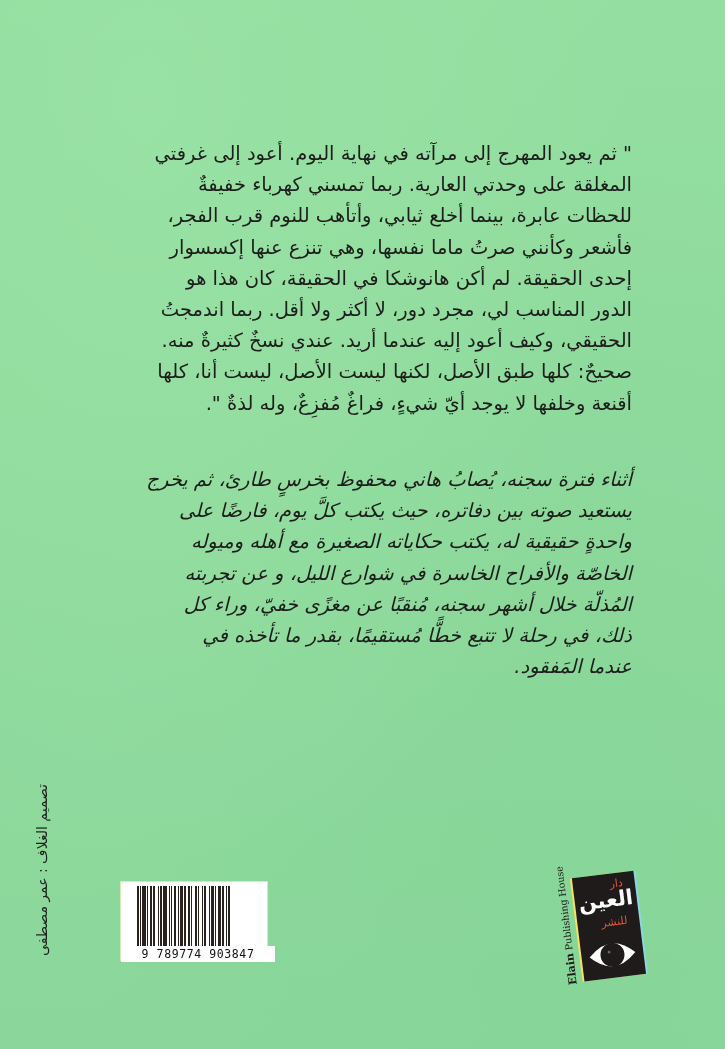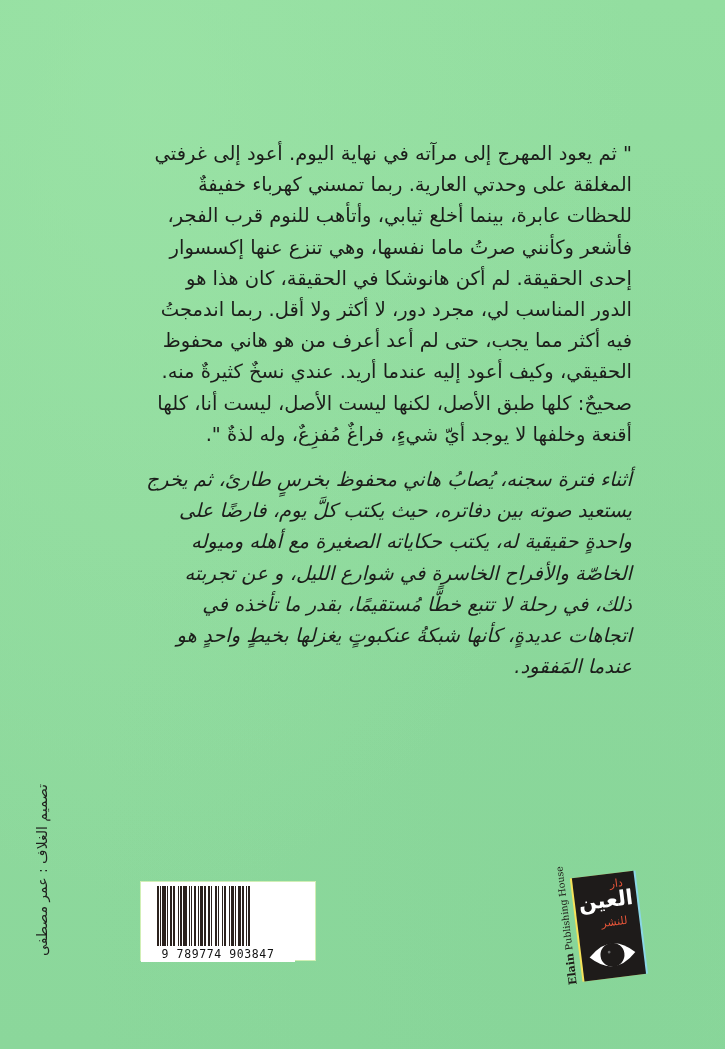--- a/index.html
+++ b/index.html
@@ -56,25 +56,24 @@
       direction: rtl;
       font-size: 14px;
       color: #1e201d;
       white-space: nowrap;
       text-align: center;
     }
     .barcode {
       position: absolute;
       left: 121px;
       top: 882px;
-      width: 174px;
+      width: 146px;
       height: 78px;
       background: #ffffff;
       box-shadow: 0 0 0 1px rgba(255,255,200,0.6);
-      margin-left: 20px;
     }
     .barcode-bars {
       position: absolute;
       left: 16px;
       top: 4px;
       width: 125px;
       height: 62px;
       display: flex;
       align-items: stretch;
     }
@@ -175,33 +174,32 @@
 
 <div class="cover">
 
   <div class="text-block quote">
     <p>" ثم يعود المهرج إلى مرآته في نهاية اليوم. أعود إلى غرفتي</p>
     <p>المغلقة على وحدتي العارية. ربما تمسني كهرباء خفيفةٌ</p>
     <p>للحظات عابرة، بينما أخلع ثيابي، وأتأهب للنوم قرب الفجر،</p>
     <p>فأشعر وكأنني صرتُ ماما نفسها، وهي تنزع عنها إكسسوار</p>
     <p>إحدى الحقيقة. لم أكن هانوشكا في الحقيقة، كان هذا هو</p>
     <p>الدور المناسب لي، مجرد دور، لا أكثر ولا أقل. ربما اندمجتُ</p>
-    <p>فيه أكثر مما يجب، حتى لم أعد أعرف من هو هاني محفوظ</p>
     <p>الحقيقي، وكيف أعود إليه عندما أريد. عندي نسخٌ كثيرةٌ منه.</p>
     <p>صحيحٌ: كلها طبق الأصل، لكنها ليست الأصل، ليست أنا، كلها</p>
     <p>أقنعة وخلفها لا يوجد أيّ شيءٍ، فراغٌ مُفزِعٌ، وله لذةٌ ".</p>
   </div>
 
   <div class="text-block synopsis">
     <p>أثناء فترة سجنه، يُصابُ هاني محفوظ بخرسٍ طارئ، ثم يخرج</p>
     <p>يستعيد صوته بين دفاتره، حيث يكتب كلَّ يوم، فارضًا على</p>
     <p>واحدةٍ حقيقية له، يكتب حكاياته الصغيرة مع أهله وميوله</p>
     <p>الخاصّة والأفراح الخاسرة في شوارع الليل، و عن تجربته</p>
+    <p>المُذلّة خلال أشهر سجنه، مُنقبًا عن مغزًى خفيّ، وراء كل</p>
     <p>ذلك، في رحلة لا تتبع خطًّا مُستقيمًا، بقدر ما تأخذه في</p>
-    <p>اتجاهات عديدةٍ، كأنها شبكةُ عنكبوتٍ يغزلها بخيطٍ واحدٍ هو</p>
     <p>عندما المَفقود.</p>
   </div>
 
   <div class="credit">تصميم الغلاف : عمر مصطفى</div>
 
   <div class="barcode">
     <div class="barcode-bars" id="bars">
         <span style="width: 2.2px;"></span>
         <span class="gap" style="width: 1.1px;"></span>
         <span style="width: 1.1px;"></span>

